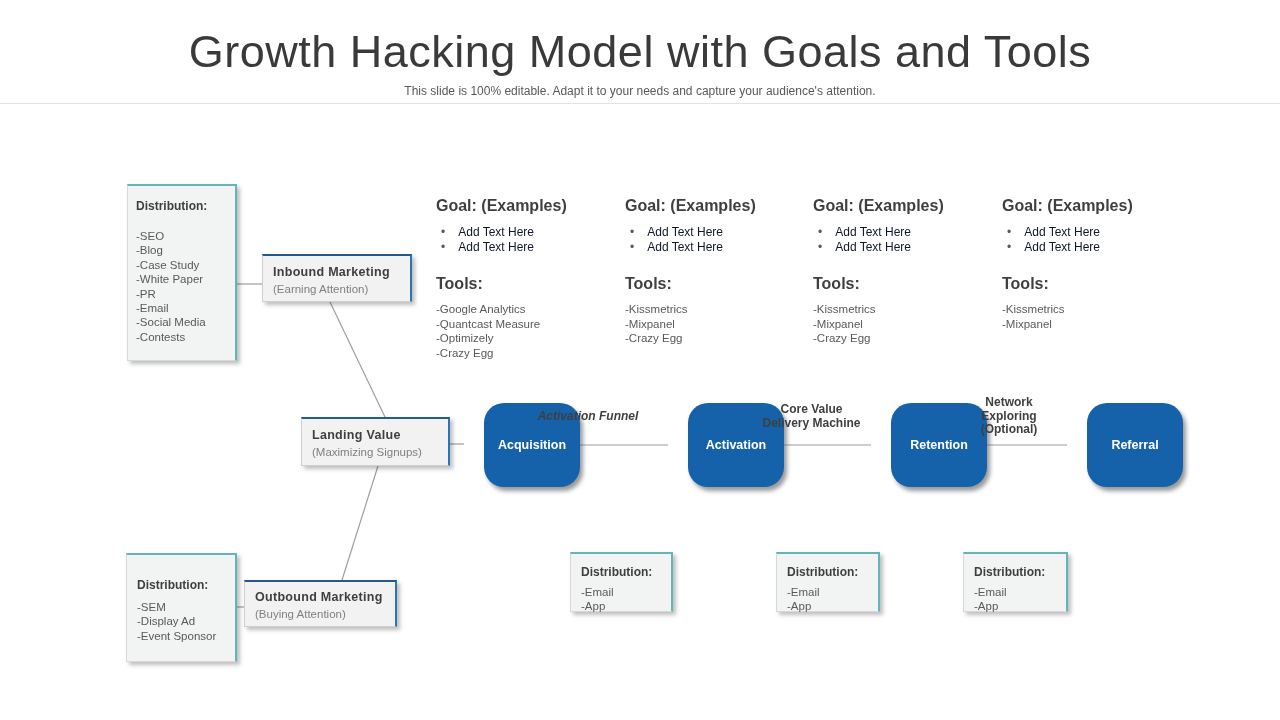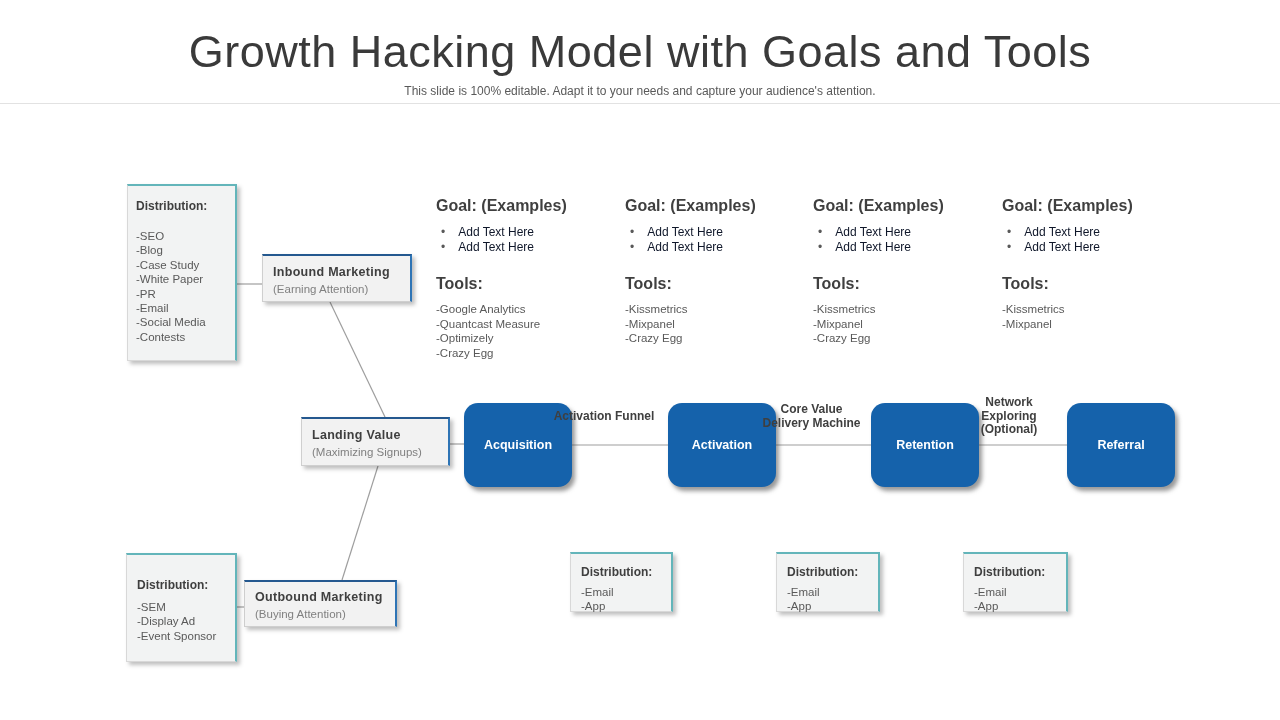--- a/index.html
+++ b/index.html
@@ -22,23 +22,23 @@
   .panel .ph{font-size:12px;font-weight:bold;color:#3f3f3f;}
   .ditem{font-size:11.5px;color:#595959;line-height:14.4px;}
   
   .mkt{position:absolute;box-sizing:border-box;background:#f2f2f2;
        border-top:2px solid #24588f;border-right:2px solid #2e74b5;
        border-left:1px solid #cfcfcf;border-bottom:1px solid #cfcfcf;
        box-shadow:3px 3px 4px rgba(0,0,0,0.25);padding:9px 10px;}
   .mkt .mt{font-size:12.5px;font-weight:bold;color:#3f3f3f;letter-spacing:0.3px;}
   .mkt .mn{font-size:11.5px;color:#808080;margin-top:4px;}
   
-  .stage{position:absolute;top:403px;width:108px;height:84px;background:#1562ab;
-         border-radius:14px;box-shadow:3px 4px 4px rgba(70,70,70,0.55);
-         display:flex;align-items:center;justify-content:center;}
+  .stage{position:absolute;top:403px;width:96px;height:84px;background:#1562ab;
+         border-radius:20px;box-shadow:3px 4px 4px rgba(70,70,70,0.55);
+         display:flex;align-items:center;justify-content:center;margin-left:20px;}
   .stage span{color:#ffffff;font-weight:bold;font-size:12.5px;}
   
   .clabel{position:absolute;font-size:12px;font-weight:bold;color:#3f3f3f;
           text-align:center;white-space:pre-line;line-height:13.5px;}
   
   .gcol{position:absolute;top:197px;width:176px;}
   .gh{font-size:16px;font-weight:bold;color:#3f3f3f;margin-bottom:10px;}
   .gitem{font-size:12px;color:#0f172a;line-height:14.5px;padding-left:5px;}
   .gitem::before{content:"\2022";margin-right:13px;color:#595959;}
   .th{margin-top:21px;margin-bottom:9px;}
@@ -151,21 +151,21 @@
   <div class="stage" style="left:668px;">
     <span>Activation</span>
   </div>
   <div class="stage" style="left:871px;">
     <span>Retention</span>
   </div>
   <div class="stage" style="left:1067px;">
     <span>Referral</span>
   </div>
 
-  <div class="clabel" style="left:548px;top:410px;width:112px;">Activation Funnel</div>
+  <div class="clabel" style="left:532px;top:410px;width:112px;font-style:italic;">Activation Funnel</div>
   <div class="clabel" style="left:731px;top:403px;width:161px;">Core Value
 Delivery Machine</div>
   <div class="clabel" style="left:951px;top:396px;width:116px;">Network
 Exploring
 (Optional)</div>
 
   <div class="panel bdist" style="left:570px;top:552px;width:103px;height:60px;">
     <div class="ph">Distribution:</div>
     <div class="bitems">
       <div class="ditem">-Email</div>

